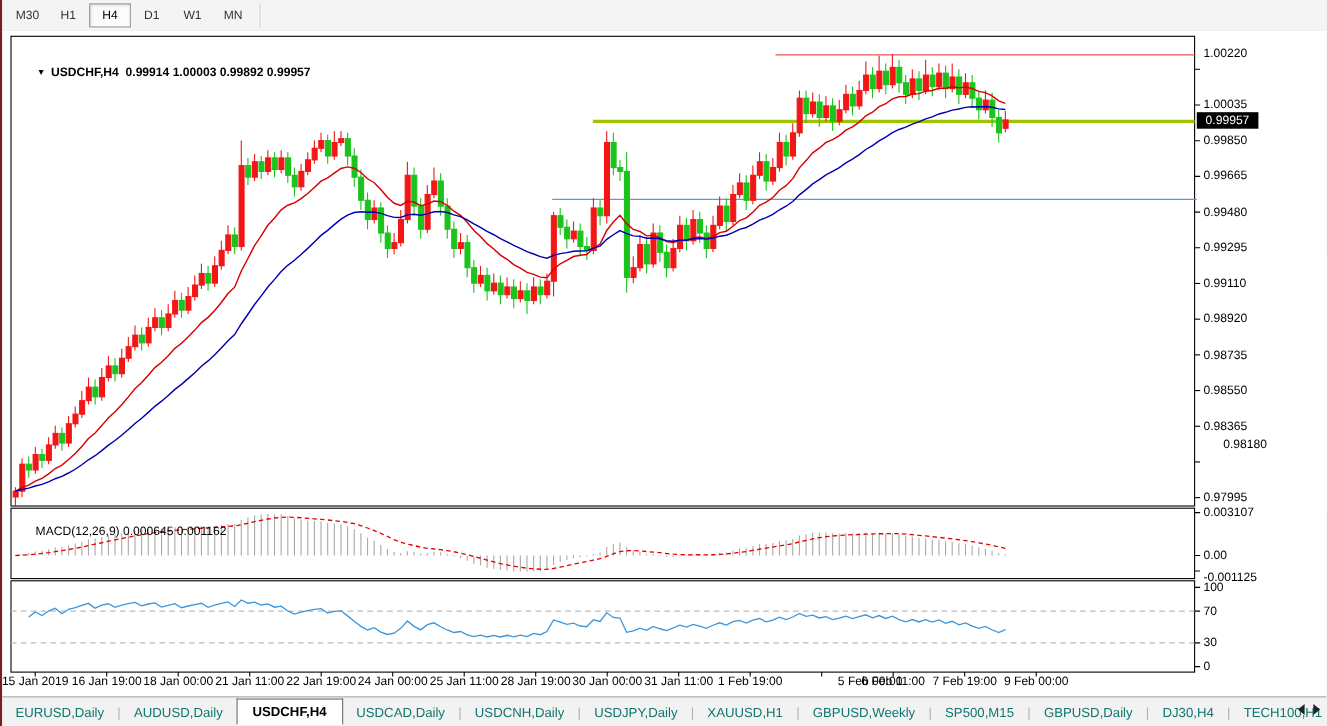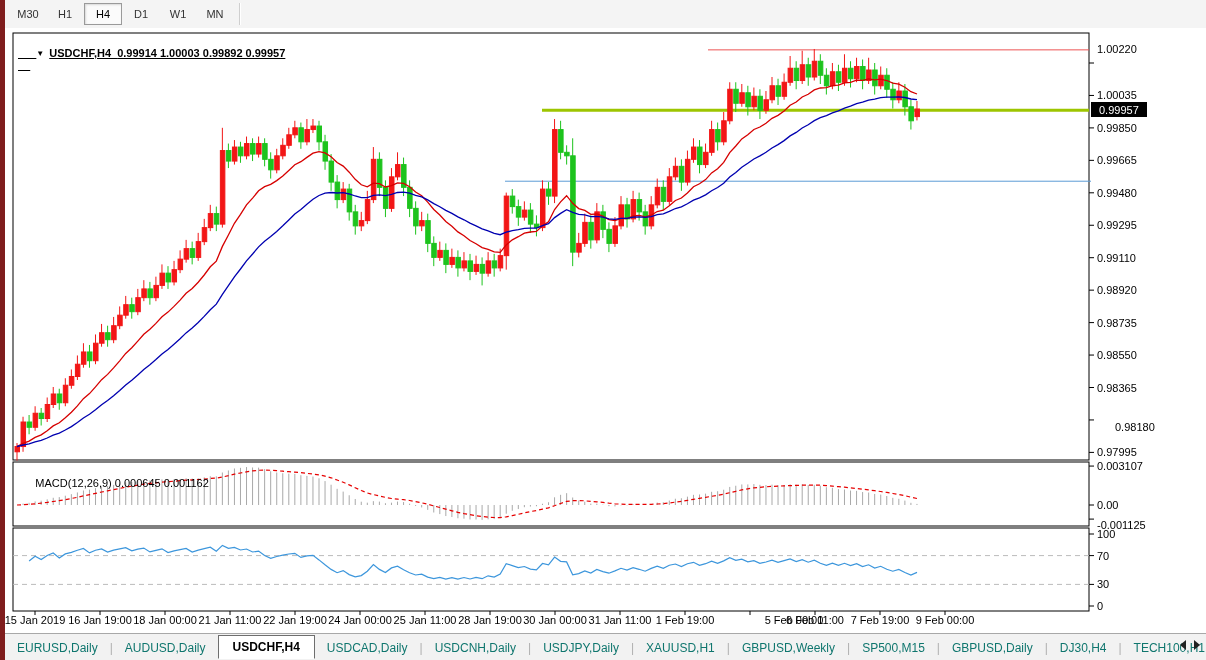--- a/index.html
+++ b/index.html
@@ -1,30 +1,30 @@
 <!DOCTYPE html>
 <html><head>
 <meta charset="utf-8">
 <style>
   html,body{margin:0;padding:0;background:#e8e8e8;}
   #screen{position:relative;width:1206px;height:660px;background:#ffffff;
     font-family:"Liberation Sans",sans-serif;overflow:hidden;
-    border-left:5px solid #7f1d1d;box-sizing:border-box;}
+    border-left:2px solid #7f1d1d;box-sizing:border-box;}
   
   #toolbar{position:absolute;left:0;top:0;width:1206px;height:28px;background:#f4f4f4;
     border-bottom:1px solid #d4d4d4;display:flex;align-items:center;}
   .tf-btn{width:36px;height:20px;margin:0 0 0 1px;display:flex;align-items:center;justify-content:center;
     font-size:11px;color:#333;cursor:default;}
   .tf-btn.active{background:#fbfbfb;border:1px solid #9a9a9a;box-shadow:inset 1px 1px 2px #d8d8d8;color:#000;}
   .tb-sep{width:1px;height:22px;background:#cfcfcf;border-right:1px solid #fff;margin-left:6px;}
   
   #chart-region{position:absolute;left:0;top:28px;width:1206px;height:605px;background:#ffffff;}
   #chart-svg{position:absolute;left:0;top:0;}
   .panel-label{position:absolute;font-size:11px;color:#000;white-space:pre;}
-  #chart-title{left:13px;top:7px;font-weight:bold;text-decoration:underline;}
+  #chart-title{left:13px;top:20px;font-weight:bold;}
   .tri{display:inline-block;font-size:8px;vertical-align:1px;margin-right:5px;}
   .axis-label{position:absolute;left:1092px;font-size:11px;color:#000;white-space:nowrap;}
   #price-tag{position:absolute;left:1086px;width:56px;height:15px;background:#000;color:#fff;
     font-size:11px;display:flex;align-items:center;padding-left:8px;box-sizing:border-box;}
   .time-label{position:absolute;font-size:11px;color:#000;transform:translateX(-50%);white-space:nowrap;top:586px;}
   
   #tabbar{position:absolute;left:0;top:633px;width:1206px;height:27px;background:#f2f2f2;
     border-top:1px solid #a8a8a8;display:flex;align-items:center;}
   .tab{padding:4px 12px;font-size:12px;color:#0f766e;white-space:nowrap;cursor:default;}
   .tab.active{background:#ffffff;border:1px solid #6e6e6e;border-bottom:1px solid #ffffff;
@@ -567,21 +567,21 @@
         <div class="axis-label" style="top: 61.45px;">1.00035</div>
         <div class="axis-label" style="top: 93.9px;">0.99850</div>
         <div class="axis-label" style="top: 126.35px;">0.99665</div>
         <div class="axis-label" style="top: 158.8px;">0.99480</div>
         <div class="axis-label" style="top: 191.25px;">0.99295</div>
         <div class="axis-label" style="top: 223.7px;">0.99110</div>
         <div class="axis-label" style="top: 256.15px;">0.98920</div>
         <div class="axis-label" style="top: 288.6px;">0.98735</div>
         <div class="axis-label" style="top: 321.05px;">0.98550</div>
         <div class="axis-label" style="top: 353.5px;">0.98365</div>
-        <div class="axis-label" style="top: 393px; padding-left: 18px;">0.98180</div>
+        <div class="axis-label" style="top: 370px; padding-left: 18px;">0.98180</div>
         <div class="axis-label" style="top: 418.4px;">0.97995</div>
       </div>
     <div id="price-tag" style="top: 74.0592px;">0.99957</div>
     <div id="time-axis">
         <div class="time-label" style="left: 30px;">15 Jan 2019</div>
         <div class="time-label" style="left: 95px;">16 Jan 19:00</div>
         <div class="time-label" style="left: 160px;">18 Jan 00:00</div>
         <div class="time-label" style="left: 225px;">21 Jan 11:00</div>
         <div class="time-label" style="left: 290px;">22 Jan 19:00</div>
         <div class="time-label" style="left: 355px;">24 Jan 00:00</div>

